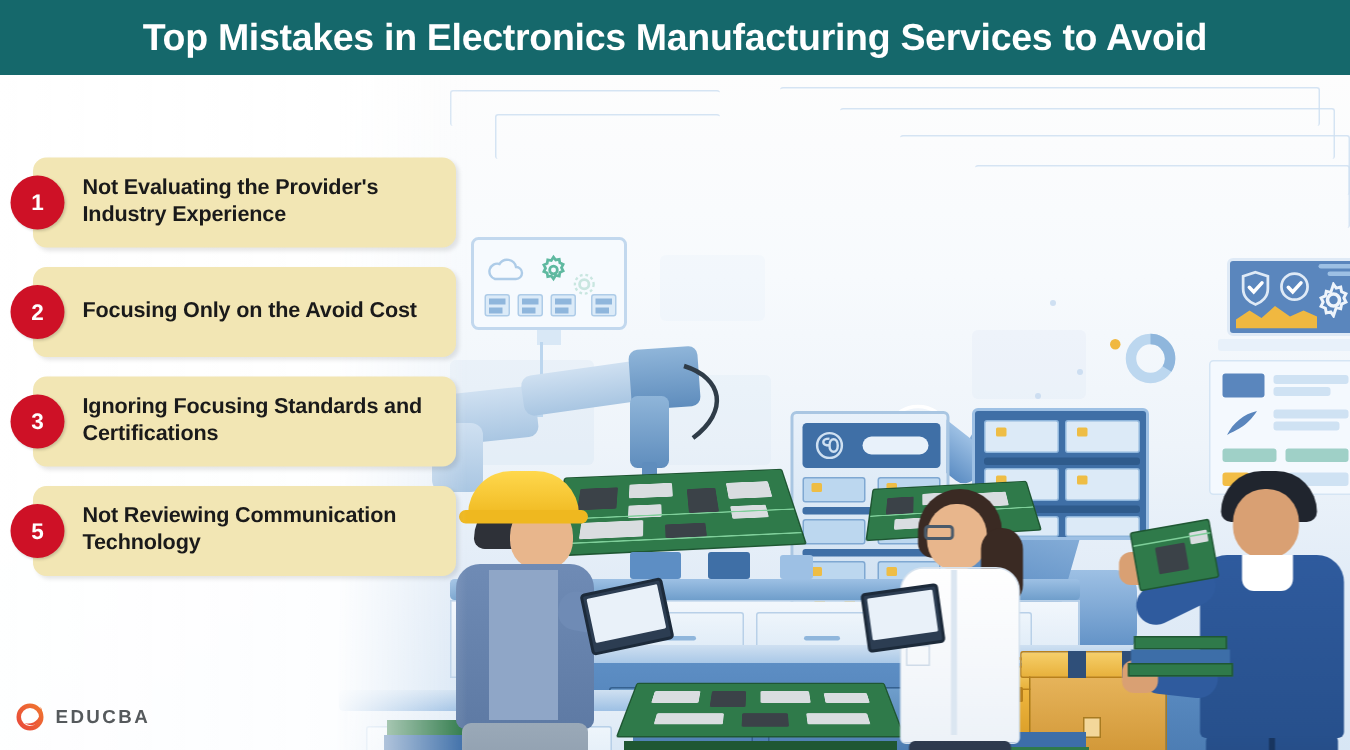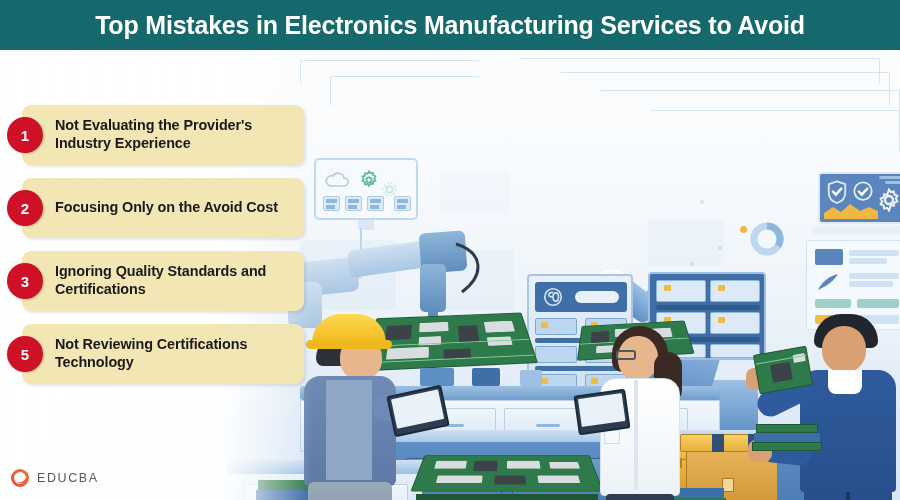--- a/index.html
+++ b/index.html
@@ -224,21 +224,21 @@
   }
 
   
   #footer-logo {
     position: absolute; left: 10px; top: 468px;
     display: flex; align-items: center; gap: 7px;
     background: rgba(255,255,255,.0);
   }
   #logo-mark { width: 20px; height: 20px; }
   #logo-text {
-    color: #55595c; font-size: 12.5px; font-weight: normal; letter-spacing: 1.6px;
+    color: #55595c; font-size: 12.5px; font-weight: bold; letter-spacing: 1.6px;
   }
   
   #left-scrim {
     position:absolute; left:0; top:50px; width:312px; height:450px;
     background: linear-gradient(90deg, rgba(255,255,255,.97) 0%, rgba(255,255,255,.93) 72%, rgba(255,255,255,0) 100%);
   }
 </style>
 </head>
 <body>
 
@@ -550,29 +550,29 @@
 
     <div class="card-row">
       <div class="card">
         <div class="card-text">Focusing Only on the Avoid Cost</div>
       </div>
       <div class="badge">2</div>
     </div>
 
     <div class="card-row">
       <div class="card">
-        <div class="card-text">Ignoring Quality Standards and Certifications</div>
+        <div class="card-text">Ignoring Focusing Standards and Certifications</div>
       </div>
       <div class="badge">3</div>
     </div>
 
 
     <div class="card-row">
       <div class="card">
-        <div class="card-text">Not Reviewing Certifications Technology</div>
+        <div class="card-text">Not Reviewing Communication Technology</div>
       </div>
       <div class="badge">5</div>
     </div>
 
   </div>
 
   <div id="footer-logo">
     <svg id="logo-mark" viewBox="0 0 40 40">
       <defs>
         <linearGradient id="lg" x1="0" y1="1" x2="1" y2="0">

